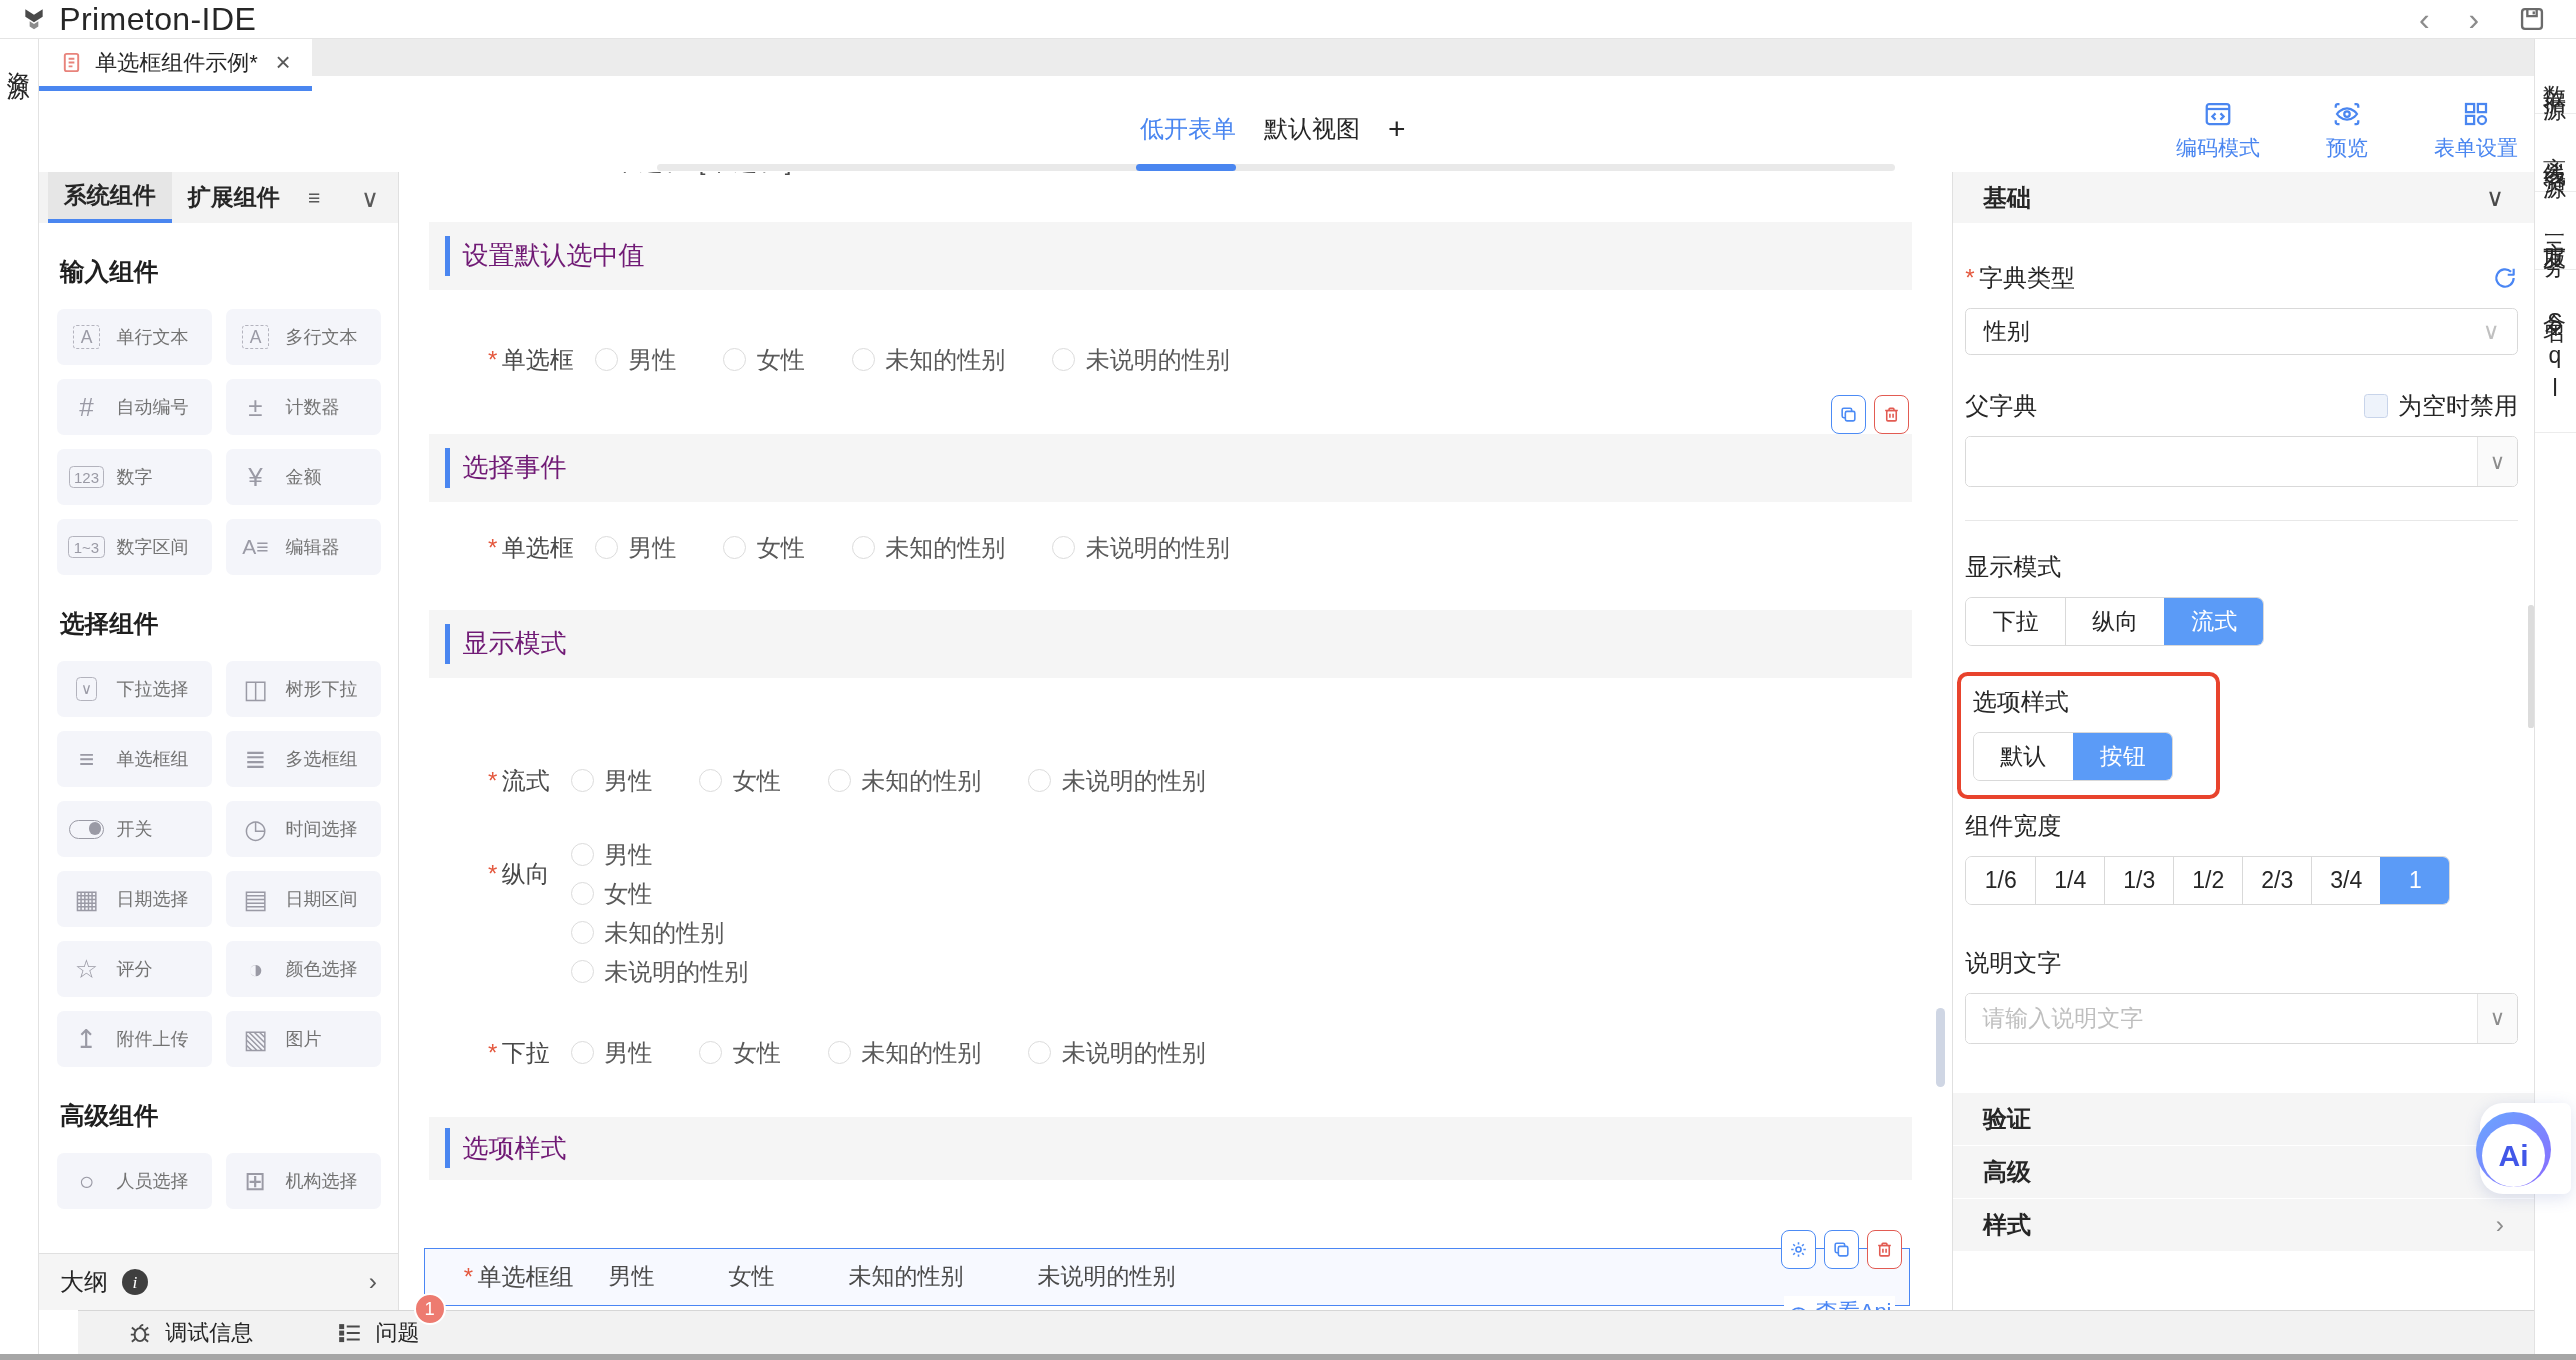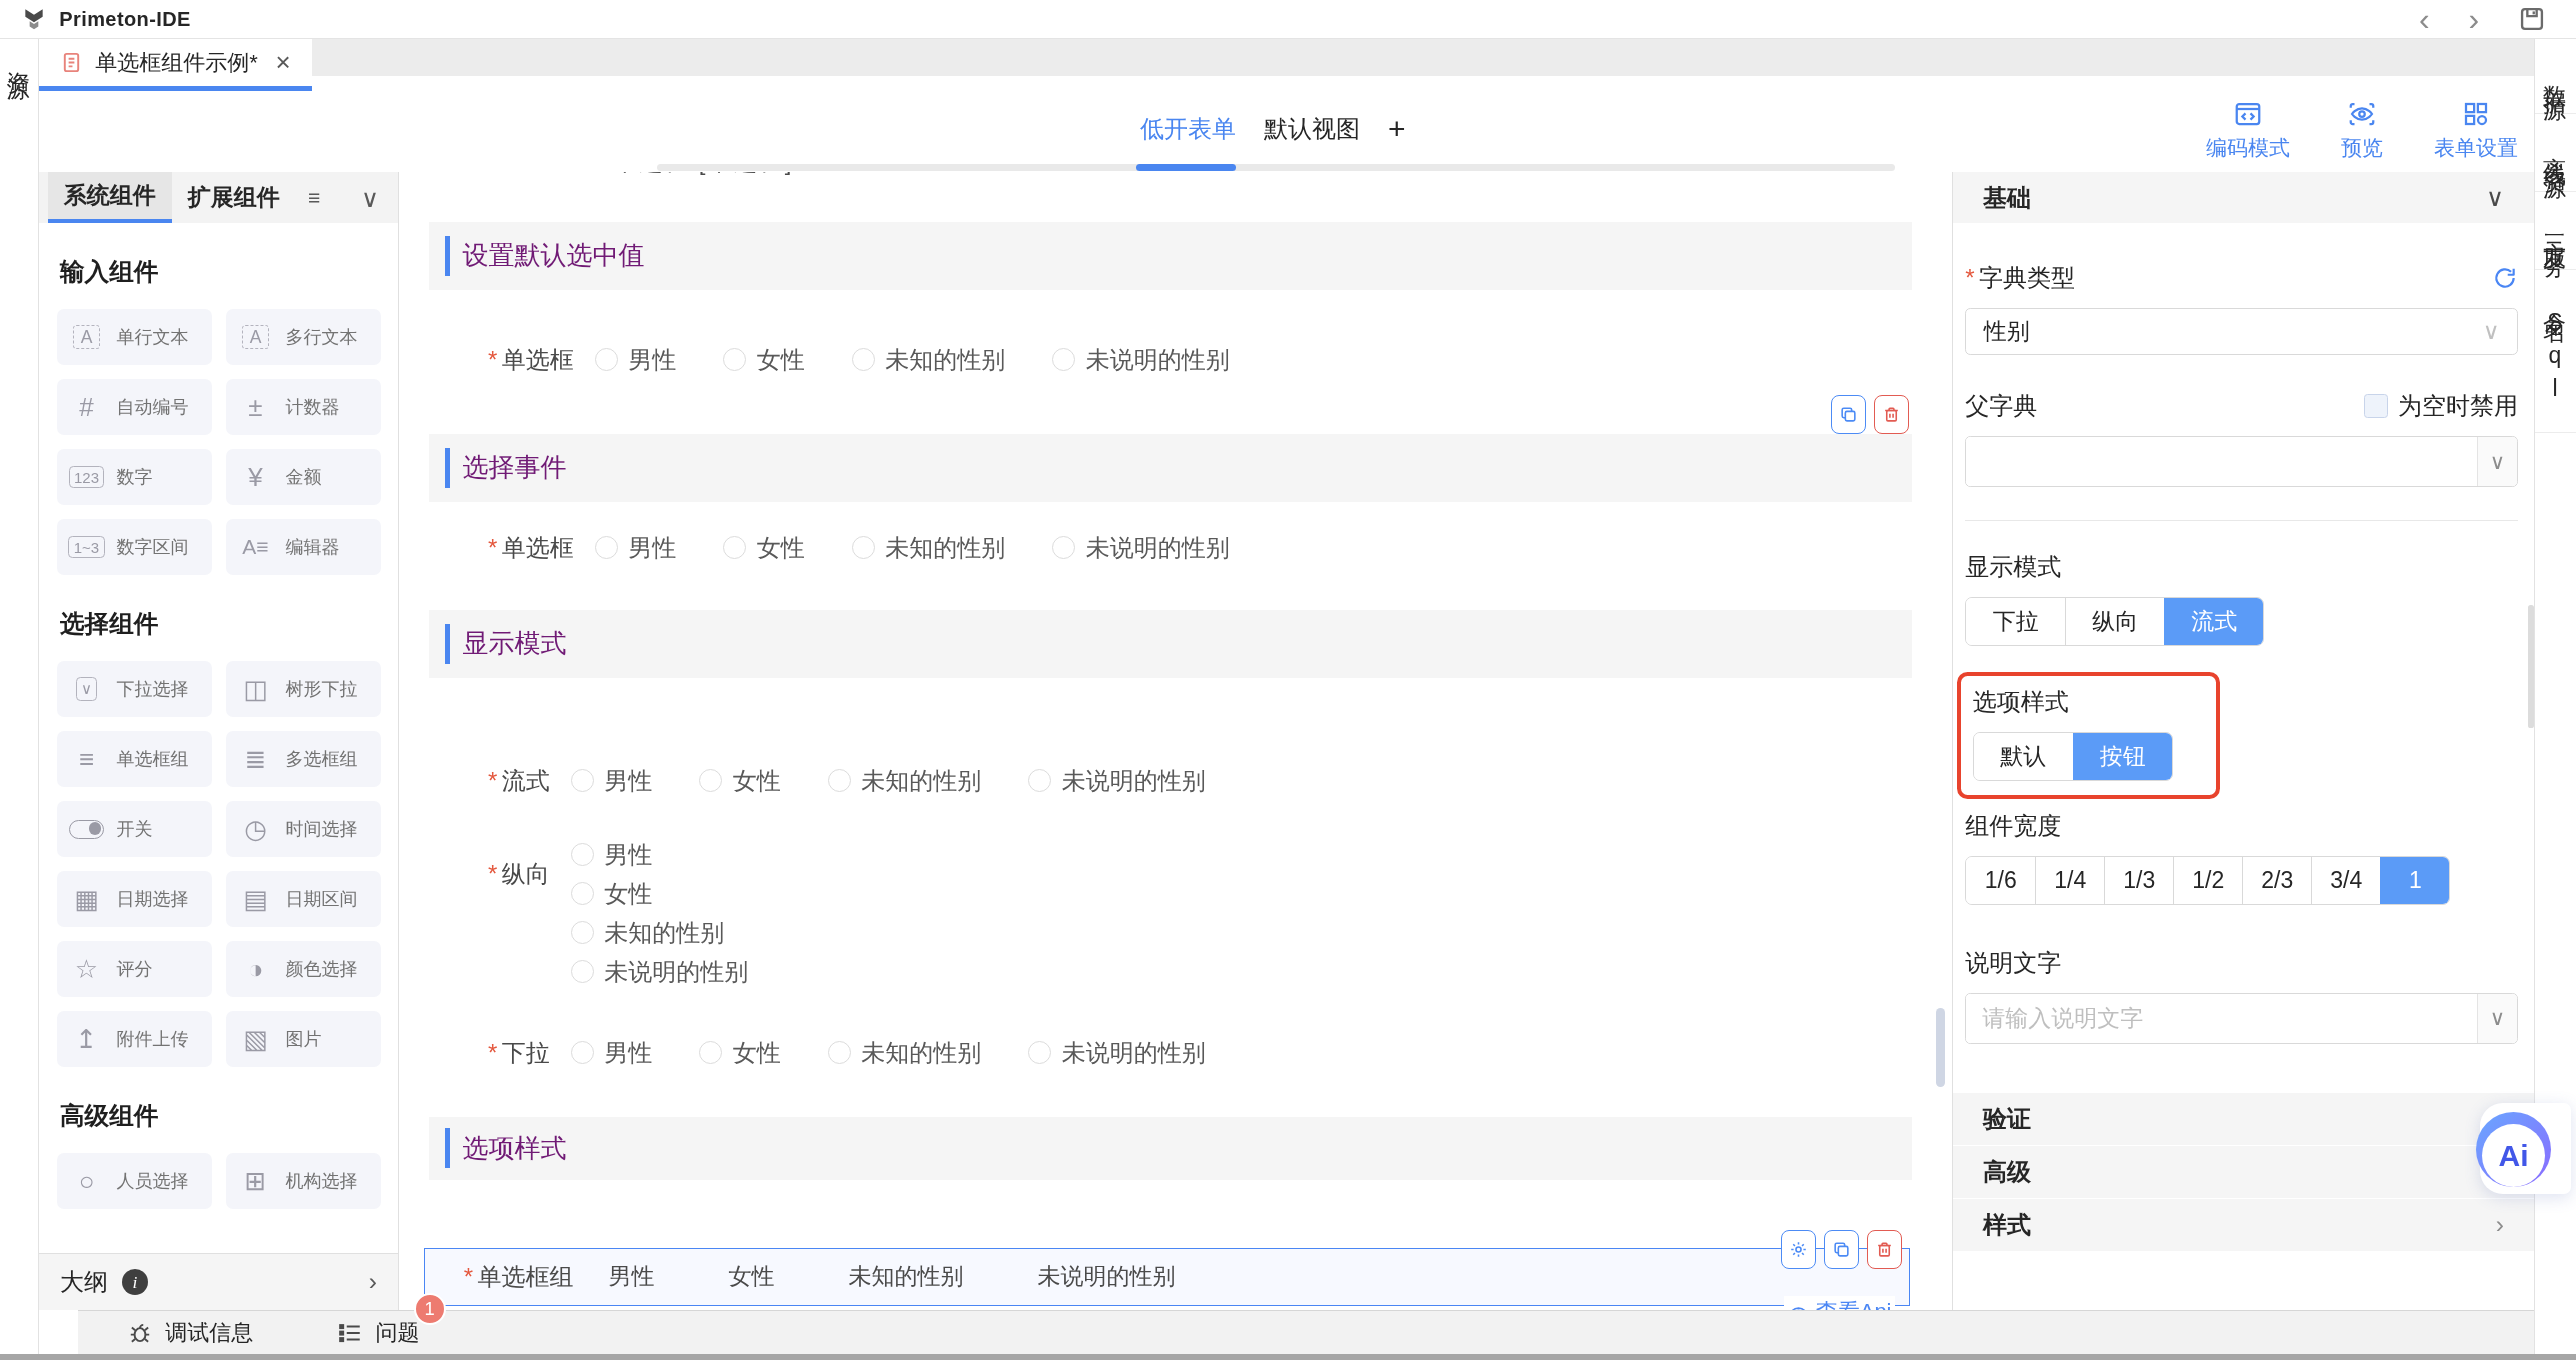--- a/index.html
+++ b/index.html
@@ -2,21 +2,21 @@
 <html style="font-size:14px"><head>
 <meta charset="utf-8">
 <style>
   *{box-sizing:border-box;margin:0;padding:0}
   html,body{width:2576px;height:1361px;overflow:hidden}
   body{font-family:"Liberation Sans","DejaVu Sans",sans-serif;background:#fff;color:#262626;position:relative;font-size:23px}
   svg{display:block}
 
   
   #topbar{position:absolute;left:0;top:0;width:2576px;height:39px;background:#fff;border-bottom:0.9px solid #e4e4e4;display:flex;align-items:center;padding:0 21px;z-index:30}
-  #topbar .title{font-size:20px;font-weight:700;margin-left:12.3px;letter-spacing:0.4px}
+  #topbar .title{font-size:32px;font-weight:400;margin-left:12.3px;letter-spacing:0.4px}
   #topbar .spacer{flex:1}
   #topbar .nav{display:flex;align-items:center;gap:39px;color:#8c8c8c;margin-right:8.8px}
   #topbar .nav .arr{font-size:32px;line-height:32px;cursor:pointer}
 
   
   #left-rail{position:absolute;left:0;top:39px;width:39px;bottom:0;background:#fff;border-right:0.9px solid #e2e2e2;z-index:20}
   #right-rail{position:absolute;right:0;top:39px;width:42px;bottom:7px;background:#fff;border-left:0.9px solid #e2e2e2;z-index:20}
   .vtext{writing-mode:vertical-rl;text-orientation:upright;letter-spacing:7px;font-size:23px;color:#262626;margin:0 auto}
   #left-rail .vtext{margin-top:14px}
   #right-rail .rail-item{padding:24.6px 0;border-bottom:0.9px solid #ececec;display:flex;justify-content:center;cursor:pointer}
@@ -31,21 +31,21 @@
   .doc-tab .tab-label{font-size:22px;color:#262626}
   .doc-tab .close{color:#595959;font-size:26px;margin-left:5.3px;cursor:pointer}
   .doc-tab .underline{position:absolute;left:0;right:0;bottom:-5.3px;height:5.3px;background:#4a86f0}
 
   
   #toolbar{position:absolute;left:0;top:53px;right:0;height:81px;background:#fff;border-bottom:0.9px solid #e8e8e8}
   #toolbar .center-tabs{position:absolute;left:1101px;top:0;height:74px;display:flex;align-items:center;gap:28px}
   #toolbar .ftab{font-size:24px;cursor:pointer}
   #toolbar .ftab.active{color:#4a86f0}
   #toolbar .plus{font-size:30px;color:#262626;cursor:pointer}
-  #toolbar .right-actions{position:absolute;right:16px;top:7px;display:flex;gap:51px}
+  #toolbar .right-actions{position:absolute;right:16px;top:7px;display:flex;gap:66px}
   .tool-act{display:flex;flex-direction:column;align-items:center;gap:5.3px;color:#4a86f0;cursor:pointer}
   .tool-act .lbl{font-size:21px}
   .scroll-track{position:absolute;left:618px;bottom:0.9px;width:1238px;height:7px;background:#e9e9e9;border-radius:3.5px}
   .scroll-thumb{position:absolute;left:1097px;bottom:0.9px;width:100px;height:7px;background:#4a86f0;border-radius:3.5px;cursor:grab}
 
   
   #content{position:absolute;left:0;top:133px;right:0;bottom:51px}
 
   
   #sidebar{position:absolute;left:0;top:0;width:360px;bottom:0;background:#fff;border-right:0.9px solid #e0e0e0;overflow:hidden}

